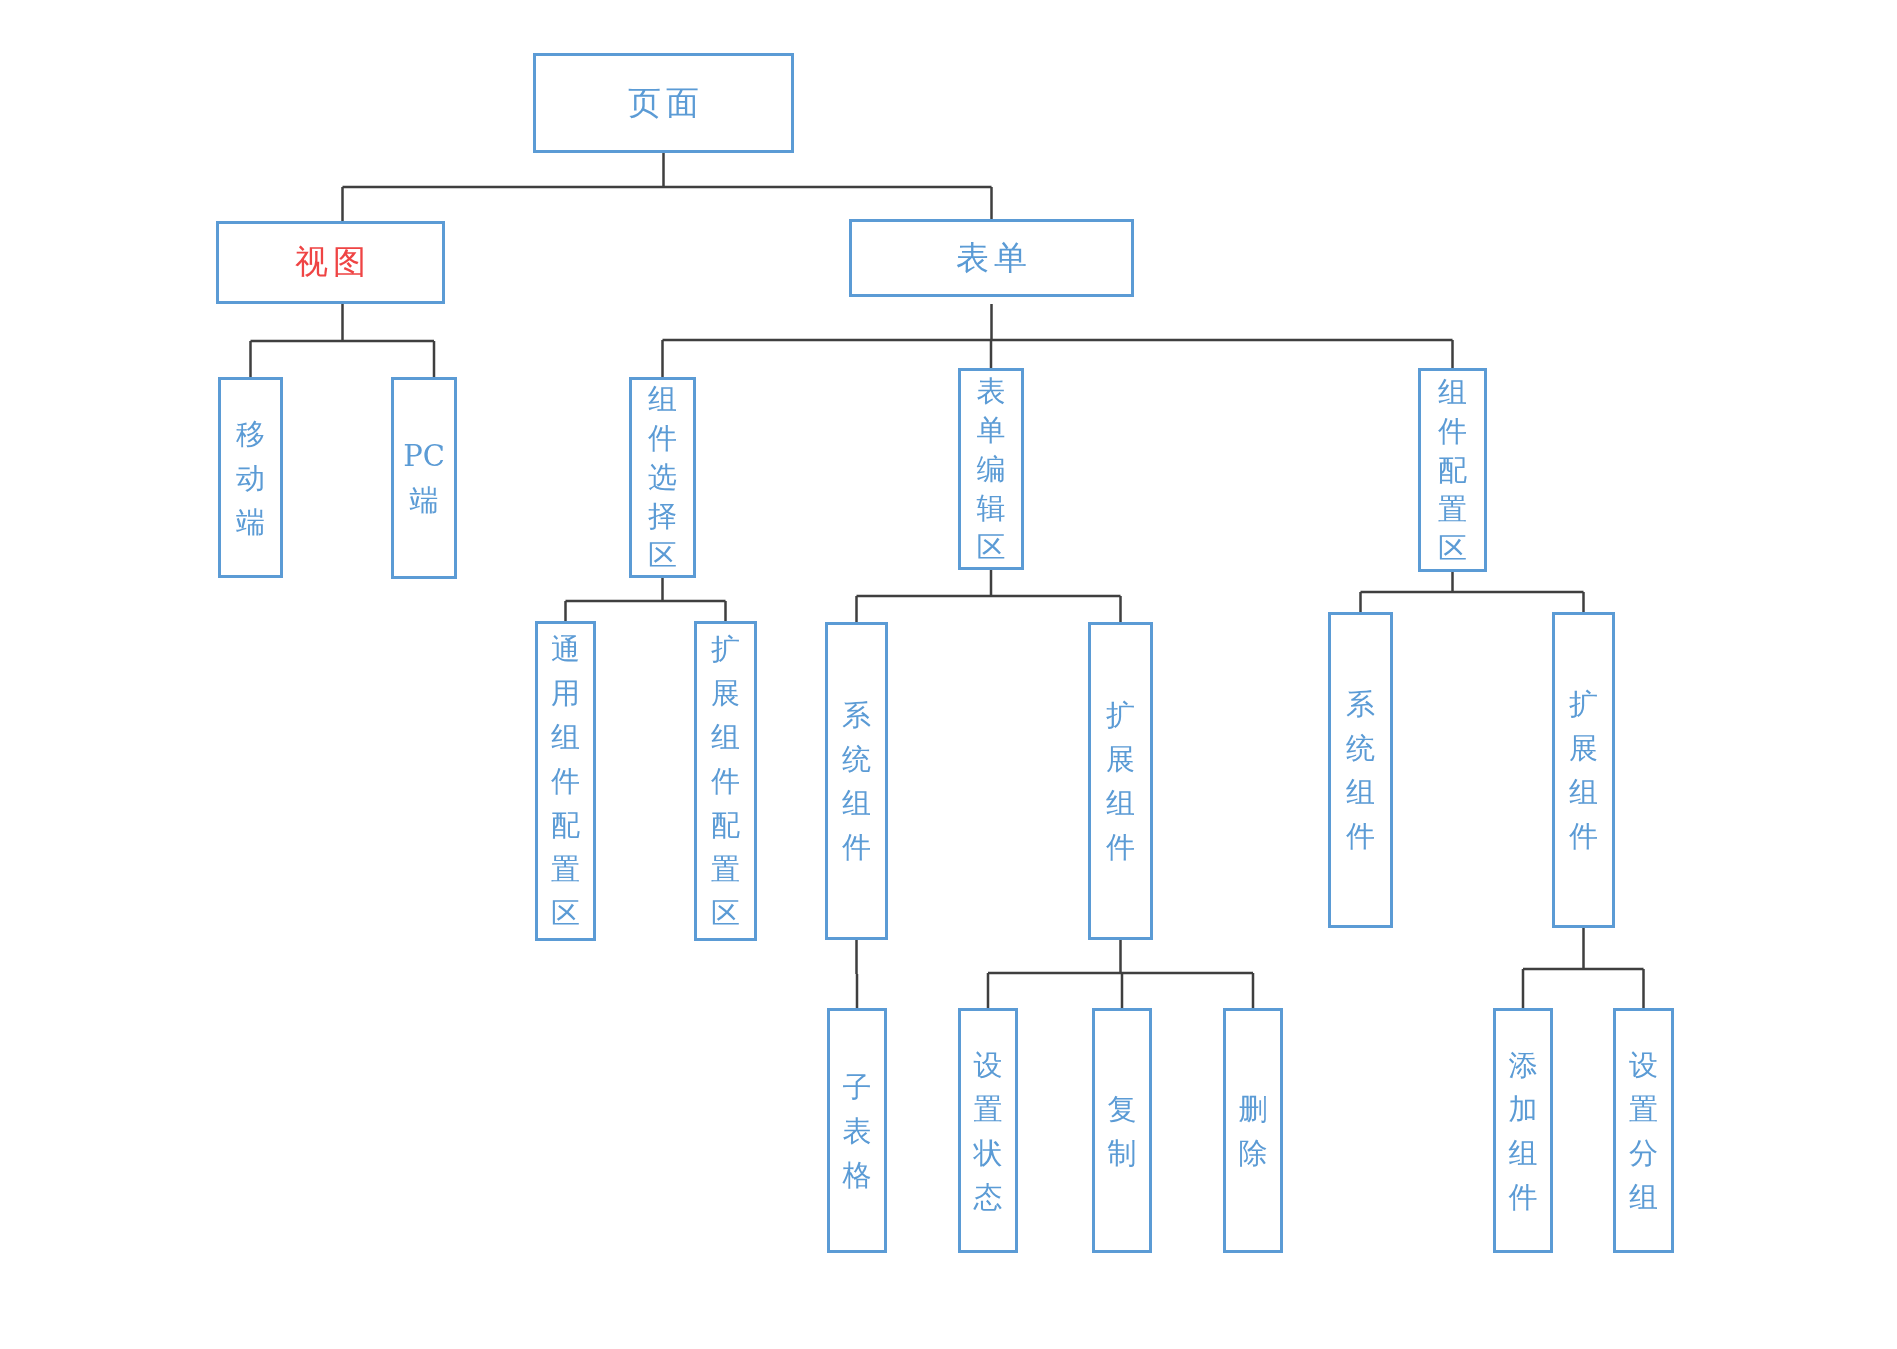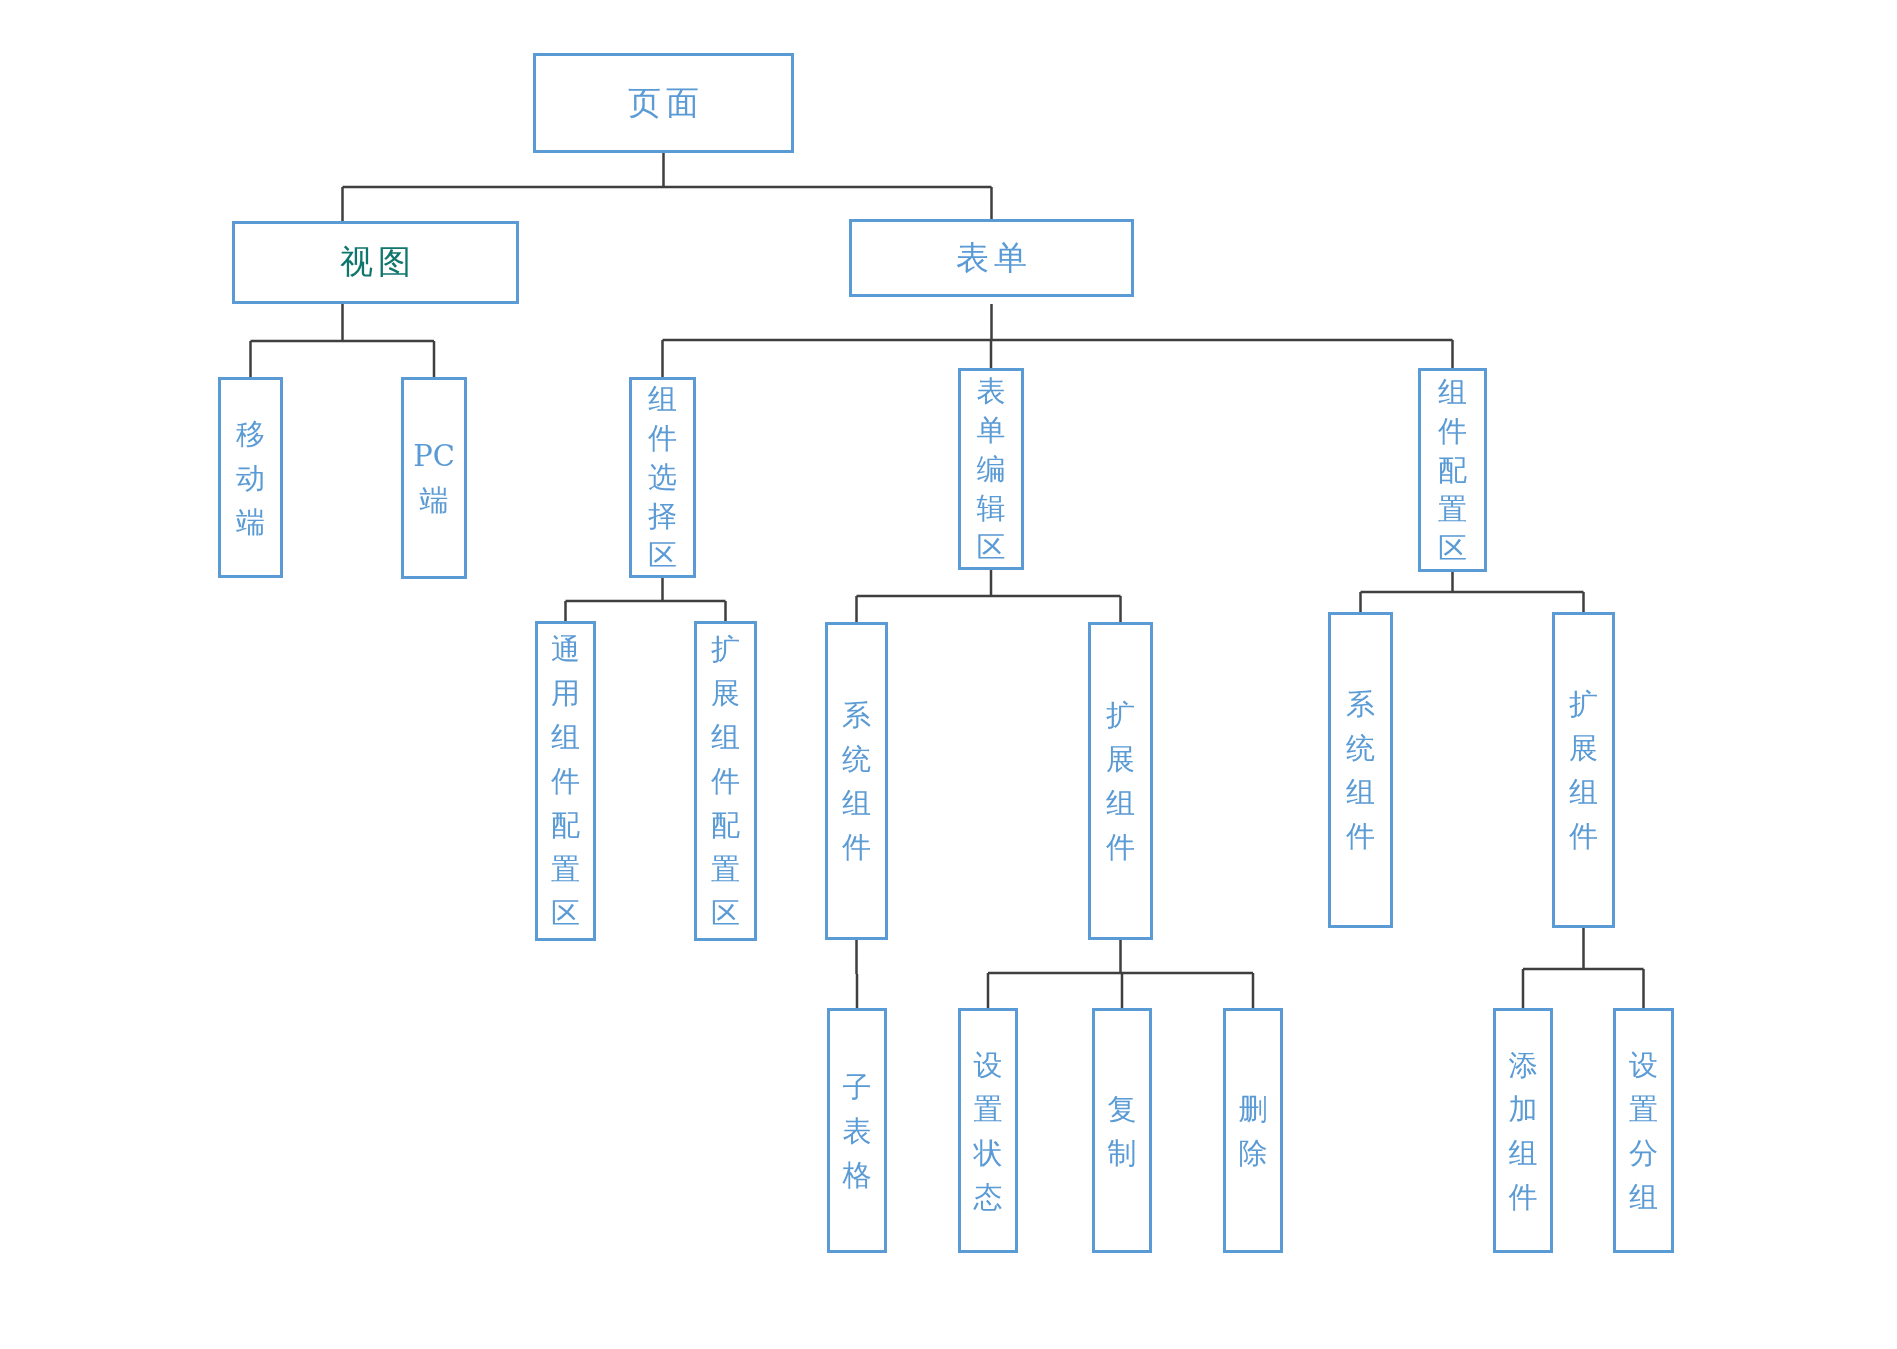--- a/index.html
+++ b/index.html
@@ -41,32 +41,32 @@
       <path d="M991 570 L991 596 M856.5 596 L1120.5 596 M856.5 596 L856.5 622 M1120.5 596 L1120.5 622" fill="none" stroke="#3f3f3f" stroke-width="2.5"></path>
       <path d="M1452.5 572 L1452.5 592 M1360.5 592 L1583.5 592 M1360.5 592 L1360.5 612 M1583.5 592 L1583.5 612" fill="none" stroke="#3f3f3f" stroke-width="2.5"></path>
       <path d="M856.5 940 L856.5 974 M856.5 974 L857 974 M857 974 L857 1008" fill="none" stroke="#3f3f3f" stroke-width="2.5"></path>
       <path d="M1120.5 940 L1120.5 973 M988 973 L1253 973 M988 973 L988 1008 M1122 973 L1122 1008 M1253 973 L1253 1008" fill="none" stroke="#3f3f3f" stroke-width="2.5"></path>
       <path d="M1583.5 928 L1583.5 969 M1523 969 L1643.5 969 M1523 969 L1523 1008 M1643.5 969 L1643.5 1008" fill="none" stroke="#3f3f3f" stroke-width="2.5"></path>
     </svg>
   <div id="nodes">
       <div class="node horizontal" style="left: 533px; top: 53px; width: 261px; height: 100px; border: 3px solid rgb(91, 155, 213); color: rgb(91, 155, 213); font-size: 33px;">
         <div class="hlabel" style="letter-spacing: 5px; margin-left: 5px;">页面</div>
       </div>
-      <div class="node horizontal" style="left: 232px; top: 221px; width: 287px; height: 83px; border: 3px solid rgb(91, 155, 213); color: #0f766e; font-size: 33px;">
+      <div class="node horizontal" style="left: 216px; top: 221px; width: 229px; height: 83px; border: 3px solid rgb(91, 155, 213); color: #ef4444; font-size: 33px;">
         <div class="hlabel" style="letter-spacing: 5px; margin-left: 5px;">视图</div>
       </div>
       <div class="node horizontal" style="left: 849px; top: 219px; width: 285px; height: 78px; border: 3px solid rgb(91, 155, 213); color: rgb(91, 155, 213); font-size: 33px;">
         <div class="hlabel" style="letter-spacing: 5px; margin-left: 5px;">表单</div>
       </div>
       <div class="node vertical" style="left: 218px; top: 377px; width: 65px; height: 201px; border: 3px solid rgb(91, 155, 213); color: rgb(91, 155, 213); font-size: 29px;">
         <div class="vline" style="line-height: 44px; height: 44px;">移</div>
         <div class="vline" style="line-height: 44px; height: 44px;">动</div>
         <div class="vline" style="line-height: 44px; height: 44px;">端</div>
       </div>
-      <div class="node vertical" style="left: 401px; top: 377px; width: 66px; height: 202px; border: 3px solid rgb(91, 155, 213); color: rgb(91, 155, 213); font-size: 29px;">
+      <div class="node vertical" style="left: 391px; top: 377px; width: 66px; height: 202px; border: 3px solid rgb(91, 155, 213); color: rgb(91, 155, 213); font-size: 29px;">
         <div class="vline" style="line-height: 44px; height: 44px;">PC</div>
         <div class="vline" style="line-height: 44px; height: 44px;">端</div>
       </div>
       <div class="node vertical" style="left: 629px; top: 377px; width: 67px; height: 201px; border: 3px solid rgb(91, 155, 213); color: rgb(91, 155, 213); font-size: 29px;">
         <div class="vline" style="line-height: 39px; height: 39px;">组</div>
         <div class="vline" style="line-height: 39px; height: 39px;">件</div>
         <div class="vline" style="line-height: 39px; height: 39px;">选</div>
         <div class="vline" style="line-height: 39px; height: 39px;">择</div>
         <div class="vline" style="line-height: 39px; height: 39px;">区</div>
       </div>

